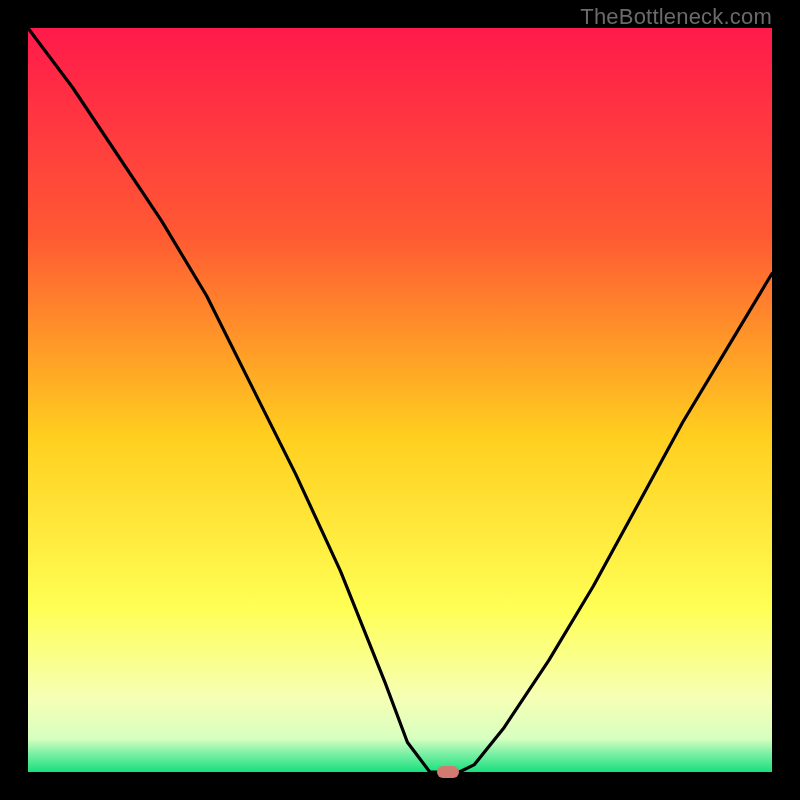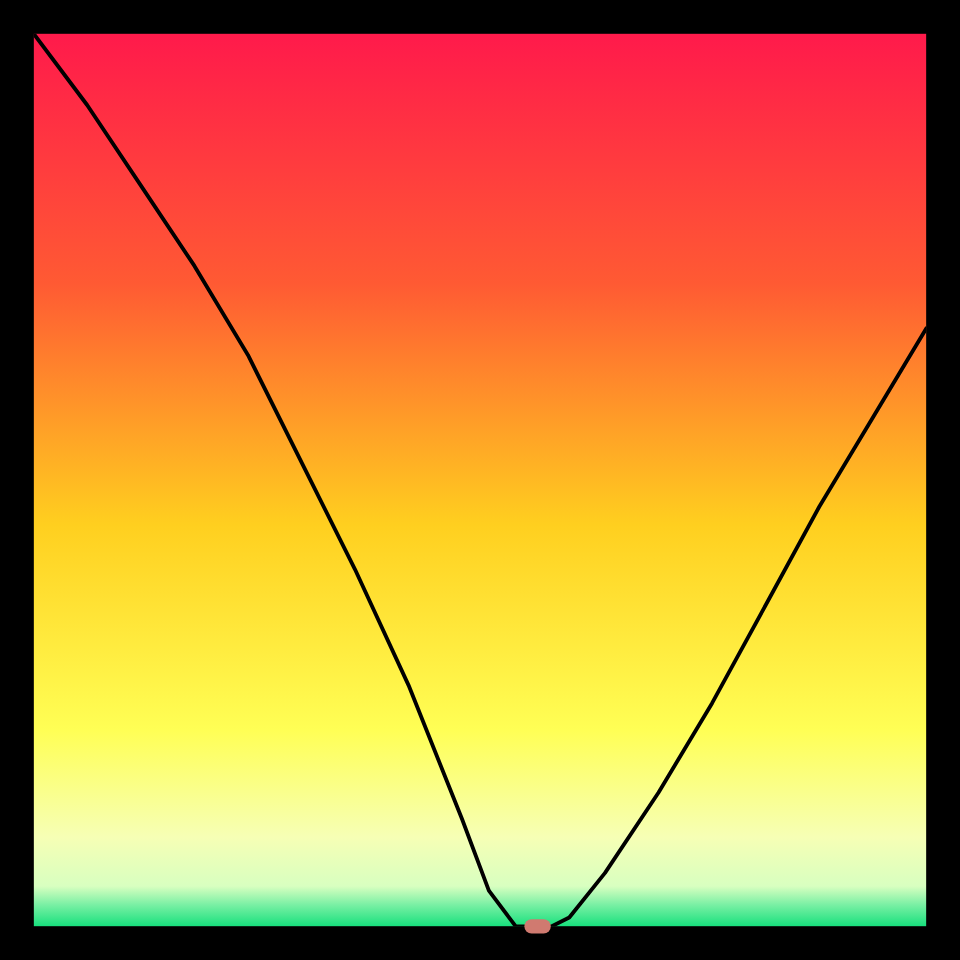--- a/index.html
+++ b/index.html
@@ -79,14 +79,15 @@
     </svg>
 
     <svg class="curve-svg" viewBox="0 0 744 744" preserveAspectRatio="none">
       <path id="curvePath" d="M0.0 0.0 L44.6 59.5 L89.3 126.5 L133.9 193.4 L178.6 267.8 L223.2 357.1 L267.8 446.4 L312.5 543.1 L357.1 654.7 L379.4 714.2 L401.8 744.0 L416.6 744.0 L431.5 744.0 L446.4 736.6 L476.2 699.4 L520.8 632.4 L565.4 558.0 L610.1 476.2 L654.7 394.3 L699.4 319.9 L744.0 245.5 " fill="none" stroke-width="3.2" stroke-linejoin="round" stroke-linecap="round" stroke="#000000"></path>
     </svg>
 
     <div class="marker" id="marker" style="background: rgb(208, 122, 112); left: 420.36px; top: 744px;"></div>
 
   </div>
 
+  <div class="watermark">TheBottleneck.com</div>
 
 </div>
 
 </body></html>

